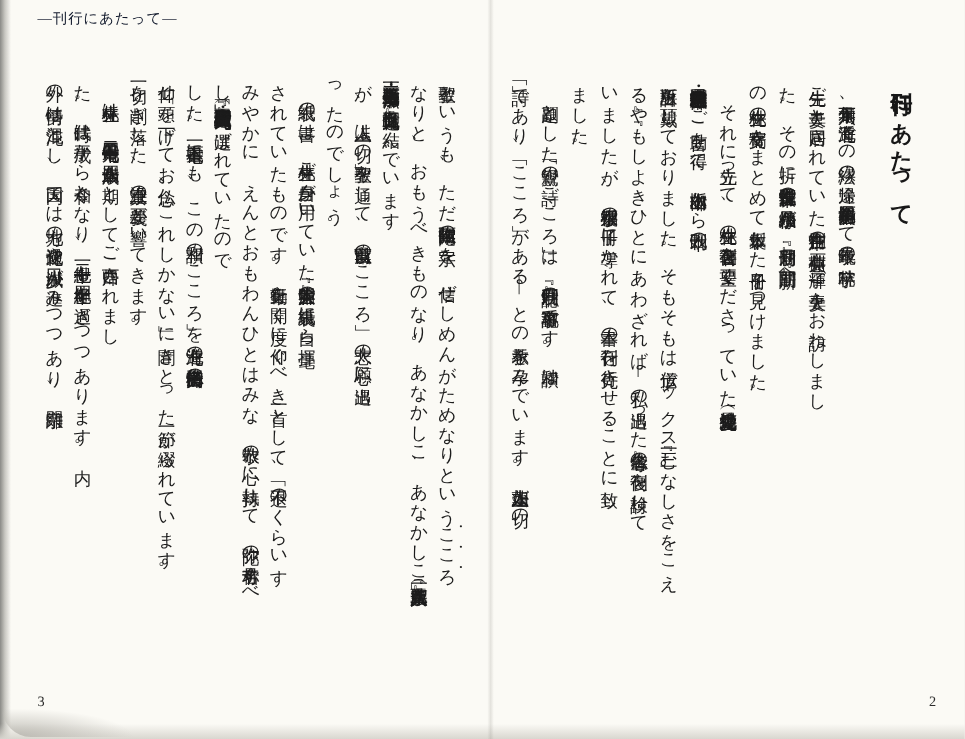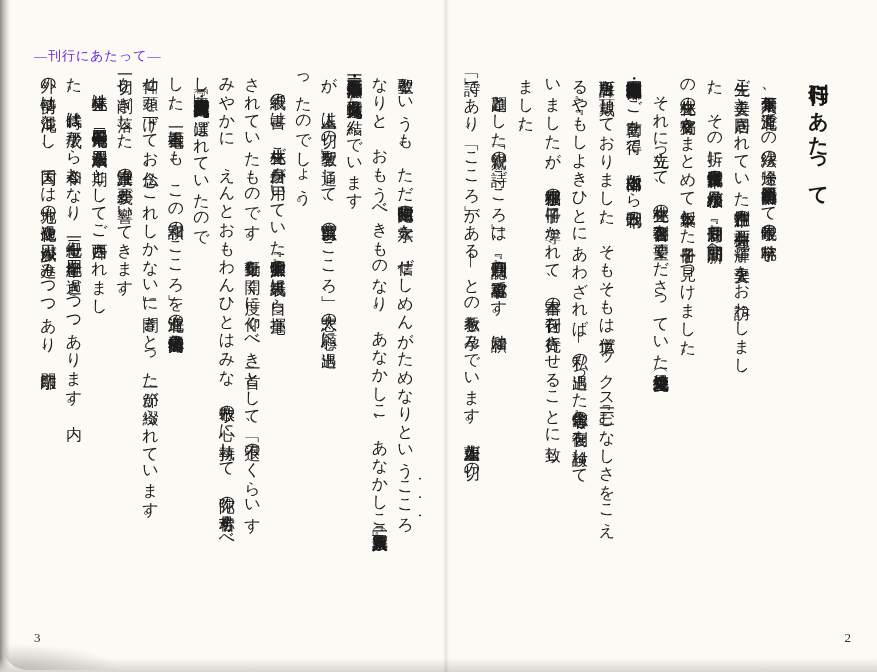--- a/index.html
+++ b/index.html
@@ -49,23 +49,22 @@
   .col { white-space: nowrap; letter-spacing: 0.2px; }
   .vbody-right .col { line-height: 27px; }
   .vbody-left  .col { line-height: 25.5px; }
   .col.indent { text-indent: 1em; }
   .em {
     -webkit-text-emphasis: filled dot #1c1c1c;
     text-emphasis: filled dot #1c1c1c;
   }
   .running-header {
     position: absolute; left: 34px; top: 8px;
-    font-size: 13px; letter-spacing: 1px; color: #6d28d9;
+    font-size: 13px; letter-spacing: 1px; color: #0f172a;
     font-family: "Liberation Serif", "DejaVu Serif", serif;
-    margin-top: 39px;
   }
   .page-number {
     position: absolute; bottom: 26px;
     font-size: 13px; color: #2a2a2a;
   }
   .page-number-left  { left: 34px; }
   .page-number-right { right: 26px; }
 </style>
 </head>
 <body>

